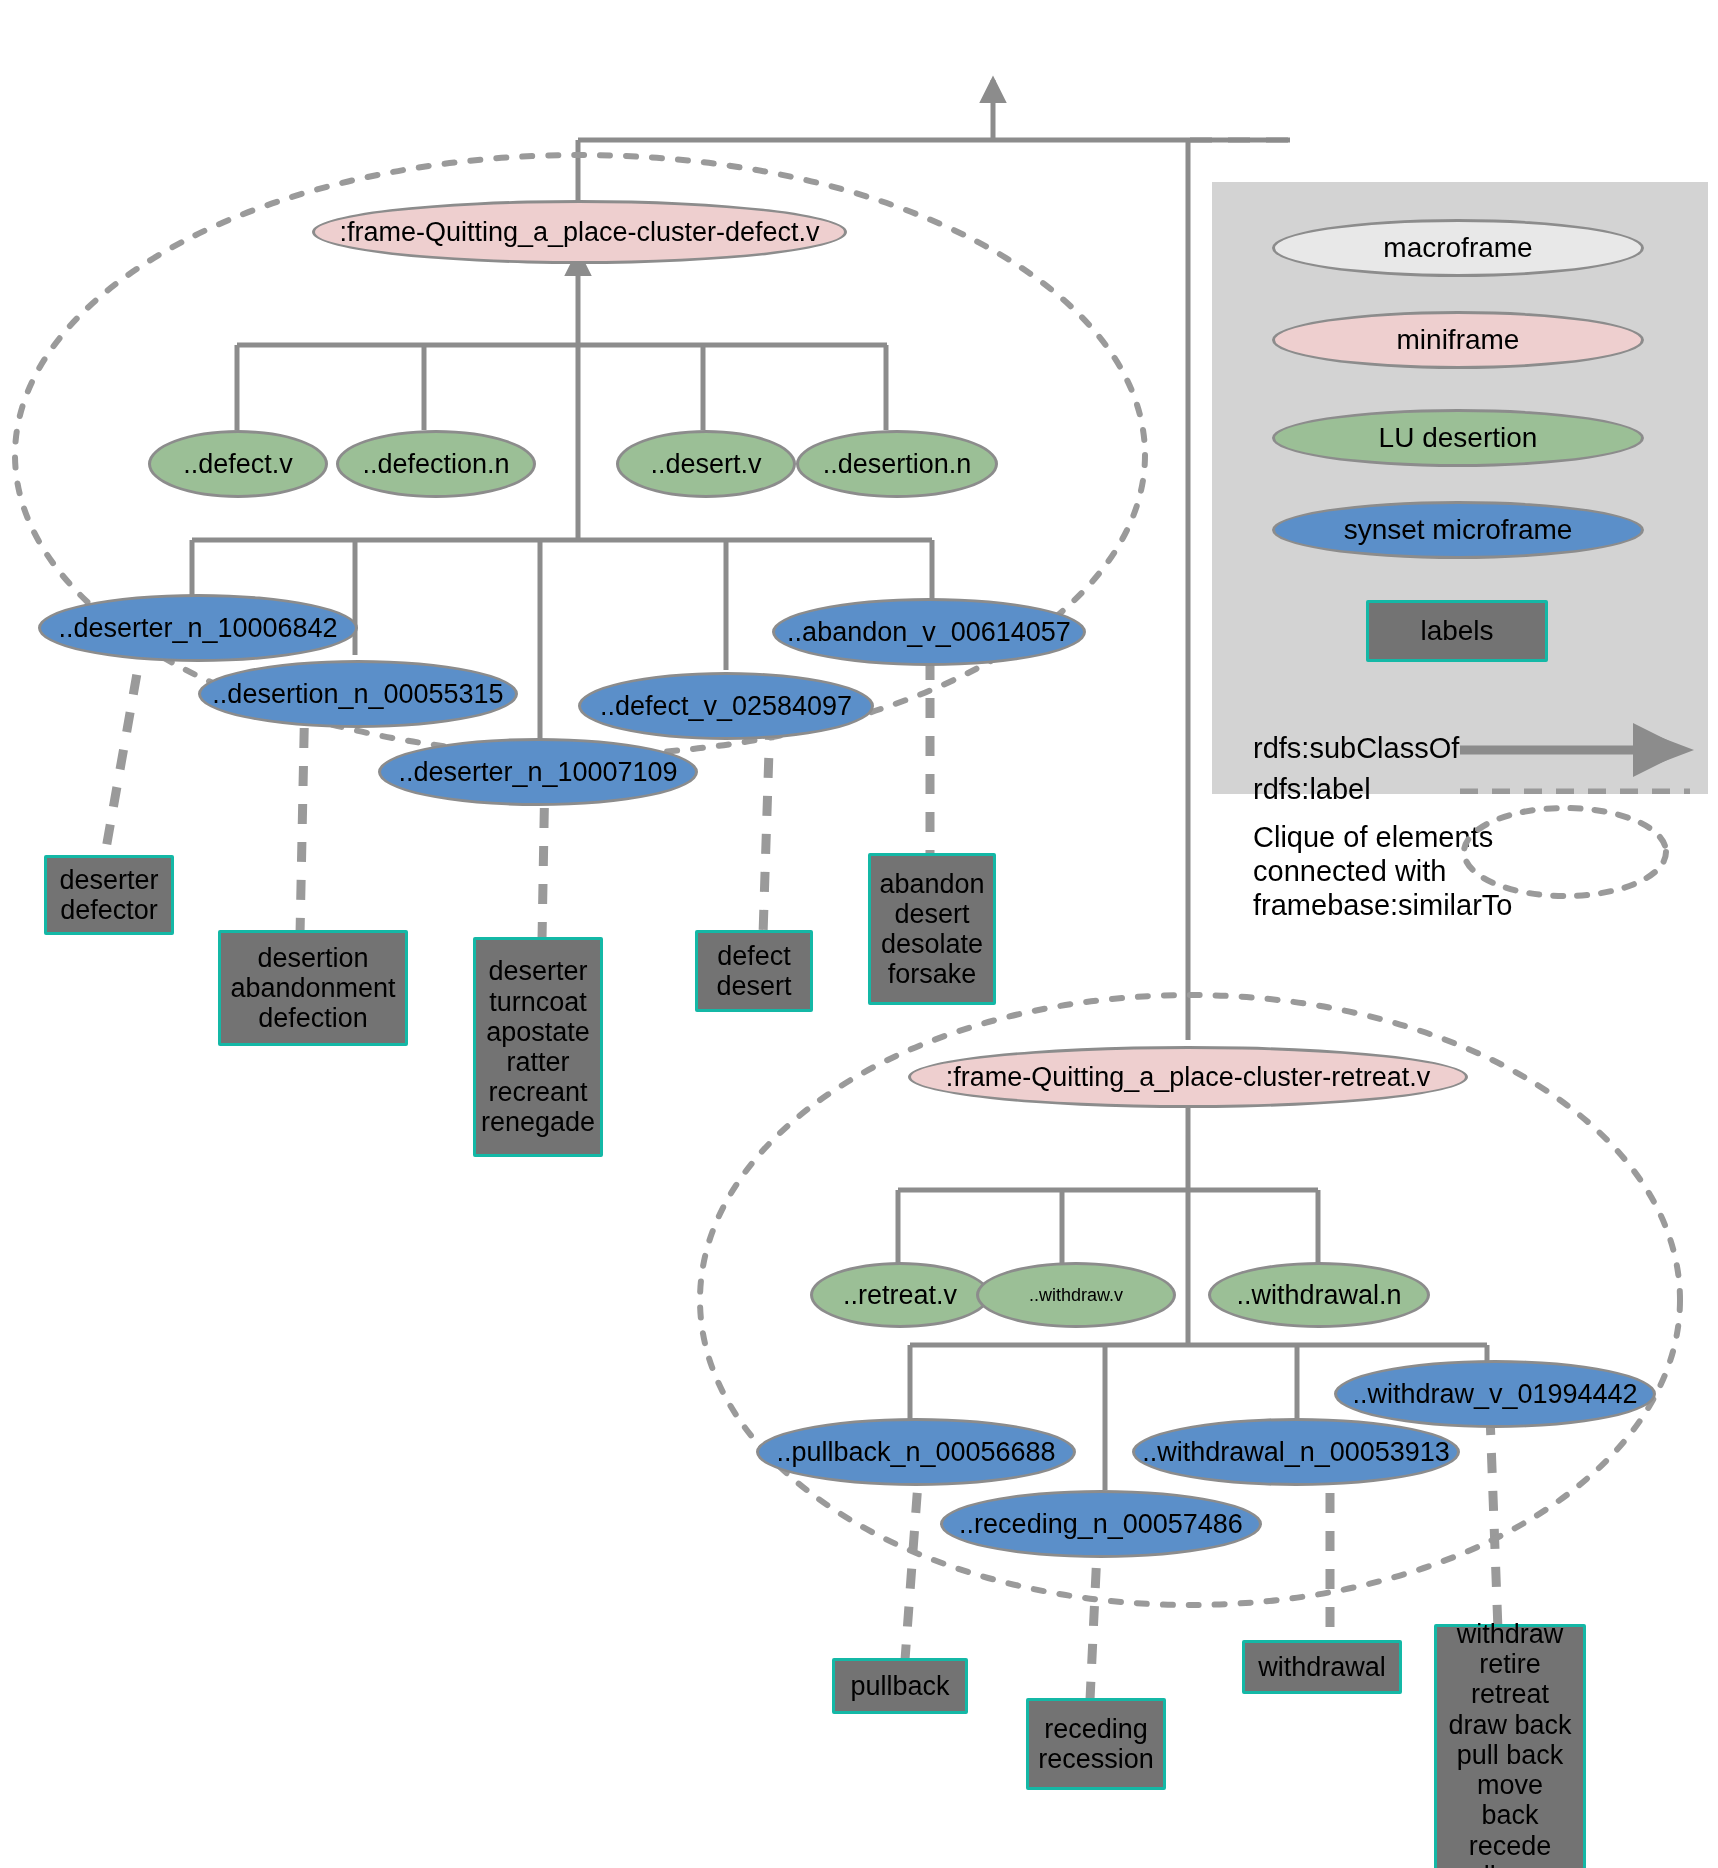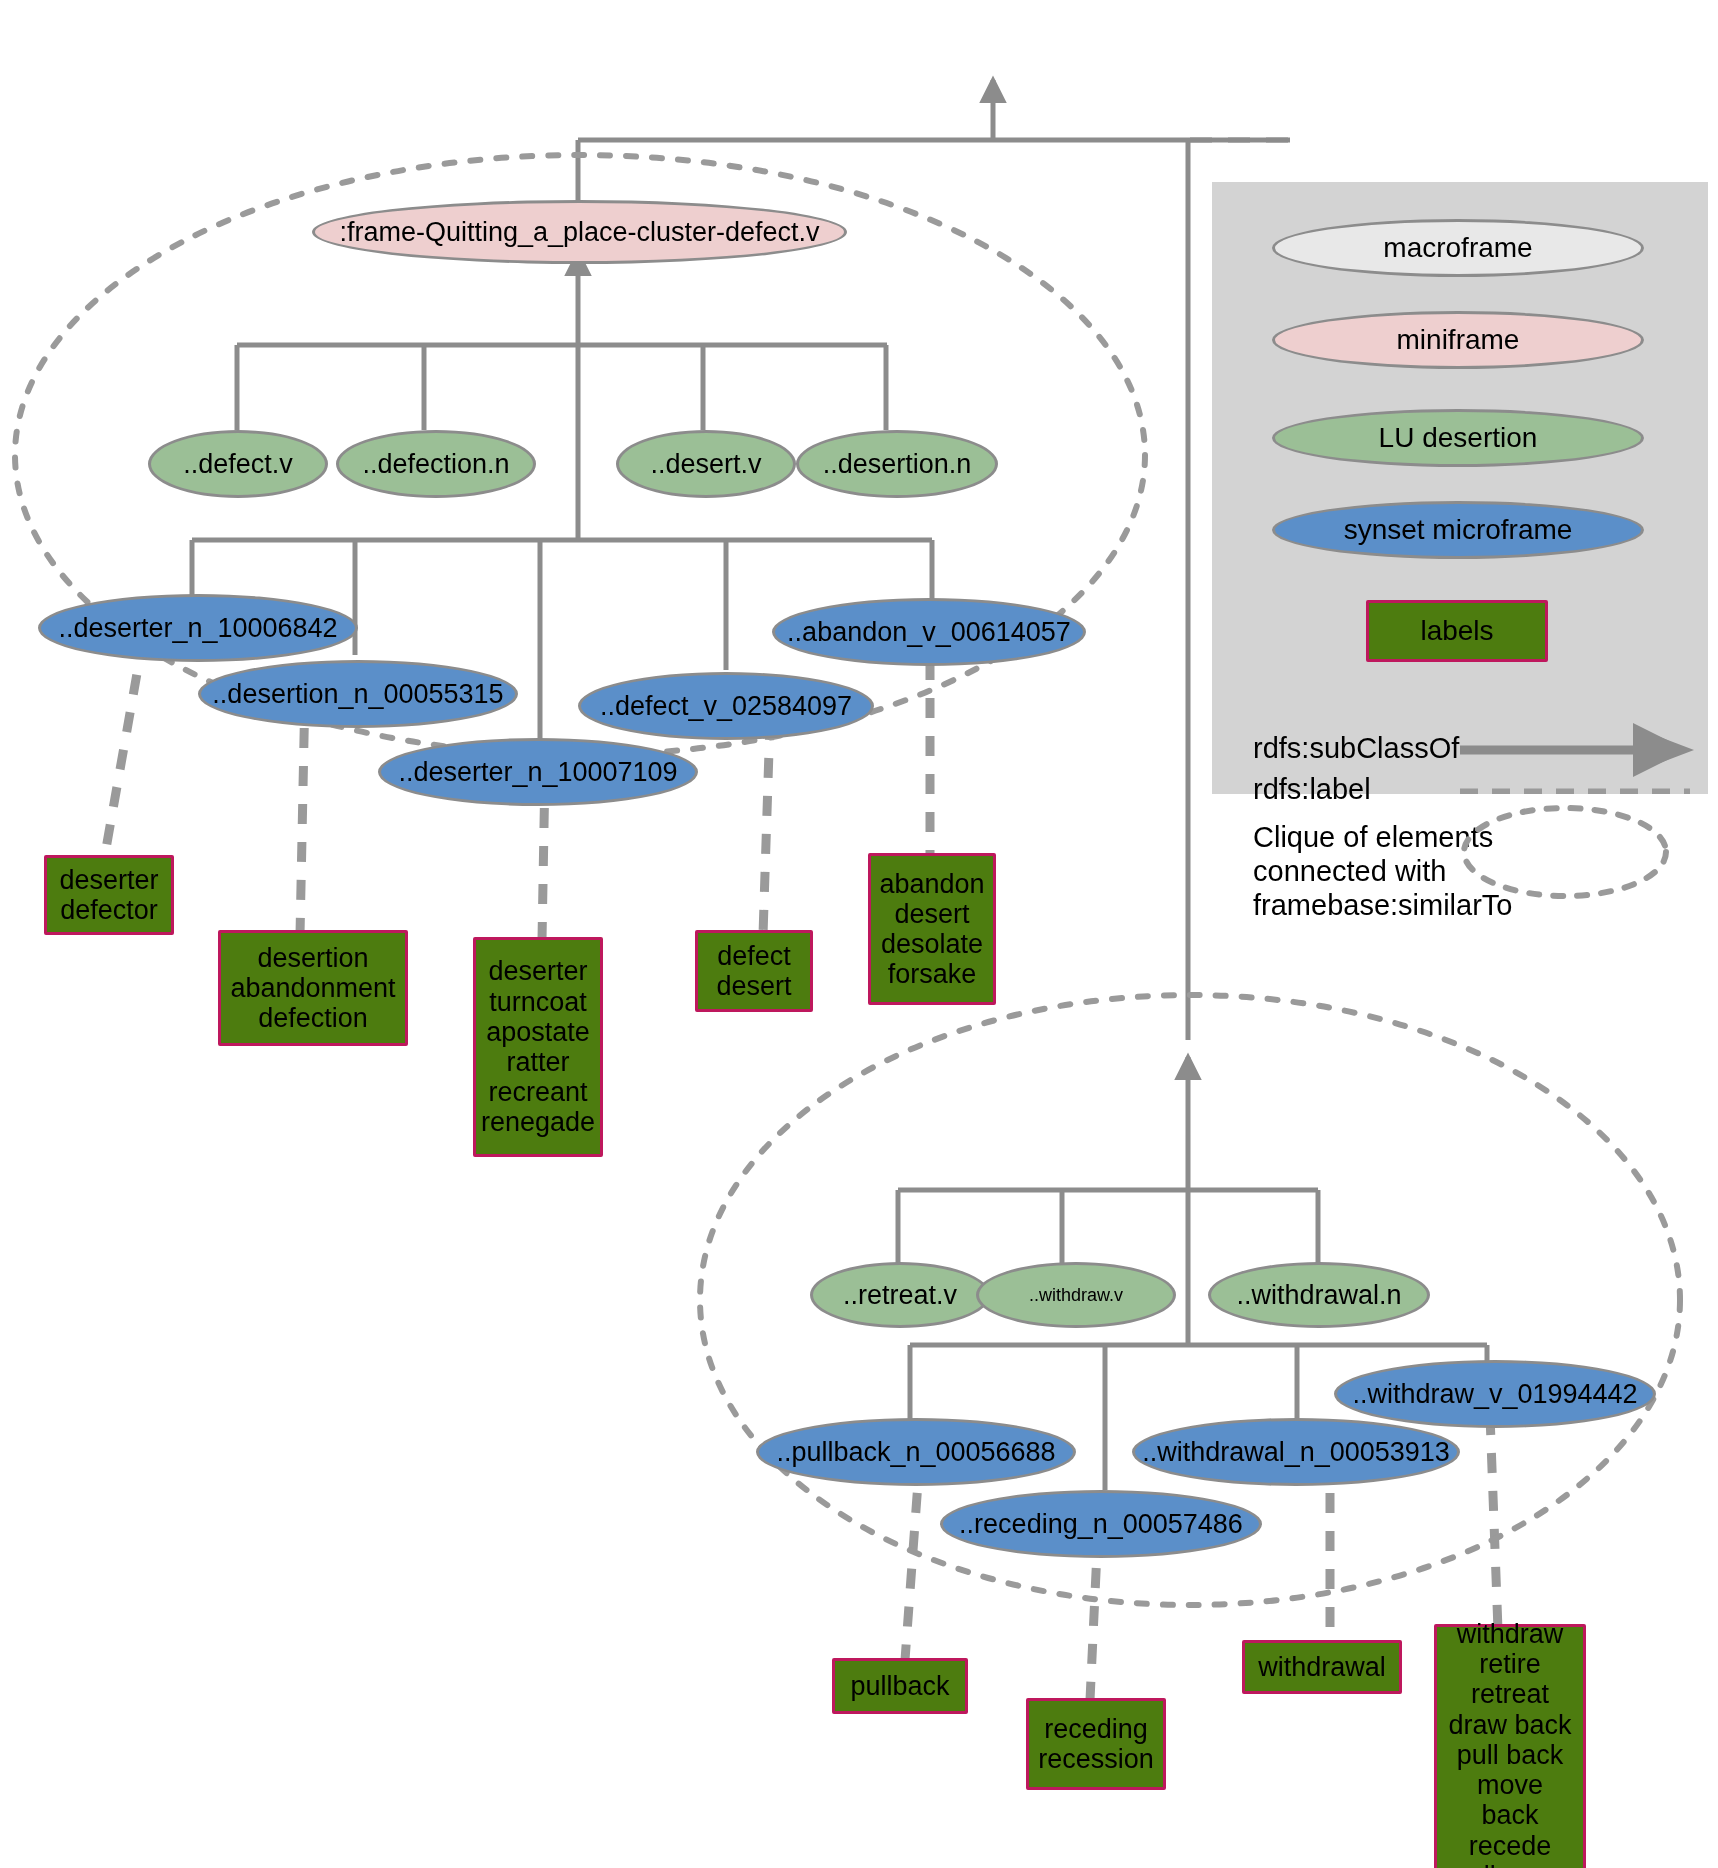--- a/index.html
+++ b/index.html
@@ -7,21 +7,21 @@
   body{font-family:"Liberation Sans","DejaVu Sans",sans-serif;}
   #stage{position:relative;width:1718px;height:1868px;background:#fff;overflow:hidden;}
   #edges{position:absolute;left:0;top:0;width:1718px;height:1868px;}
   .node{position:absolute;box-sizing:border-box;display:flex;align-items:center;
         justify-content:center;text-align:center;color:#000;}
   .ell{border-radius:50%;border:3px solid #8c8c8c;}
   .macro{background:#e8e8e8;}
   .mini{background:#eecfcf;}
   .lu{background:#9bbf96;}
   .syn{background:#5b8fc9;}
-  .lbl{background:#4d7c0f;border:3px solid #be185d;border-radius:2px;
+  .lbl{background:#737373;border:3px solid #14b8a6;border-radius:2px;
        line-height:1.12;padding:6px 8px;}
   .legend{position:absolute;background:#d3d3d3;}
   .legtext{position:absolute;color:#000;line-height:1.18;}
   .nolines{white-space:pre-line;}
 </style>
 </head>
 <body>
 
 <div id="stage">
 
@@ -117,20 +117,21 @@
 ratter
 recreant
 renegade</div>
   <div class="node lbl nolines" style="left:695px;top:930px;width:118px;height:82px;font-size:27px;">defect
 desert</div>
   <div class="node lbl nolines" style="left:868px;top:853px;width:128px;height:152px;font-size:27px;">abandon
 desert
 desolate
 forsake</div>
 
+  <div class="node ell mini" style="left:908px;top:1046px;width:560px;height:62px;font-size:27px;">:frame-Quitting_a_place-cluster-retreat.v</div>
 
   <div class="node ell lu" style="left:810px;top:1262px;width:180px;height:66px;font-size:27px;">..retreat.v</div>
   <div class="node ell lu" style="left:976px;top:1262px;width:200px;height:66px;font-size:18px;">..withdraw.v</div>
   <div class="node ell lu" style="left:1208px;top:1262px;width:222px;height:66px;font-size:27px;">..withdrawal.n</div>
 
   <div class="node ell syn" style="left:756px;top:1418px;width:320px;height:68px;font-size:27px;">..pullback_n_00056688</div>
   <div class="node ell syn" style="left:940px;top:1490px;width:322px;height:68px;font-size:27px;">..receding_n_00057486</div>
   <div class="node ell syn" style="left:1132px;top:1418px;width:328px;height:68px;font-size:27px;">..withdrawal_n_00053913</div>
   <div class="node ell syn" style="left:1334px;top:1360px;width:322px;height:68px;font-size:27px;">..withdraw_v_01994442</div>
 

